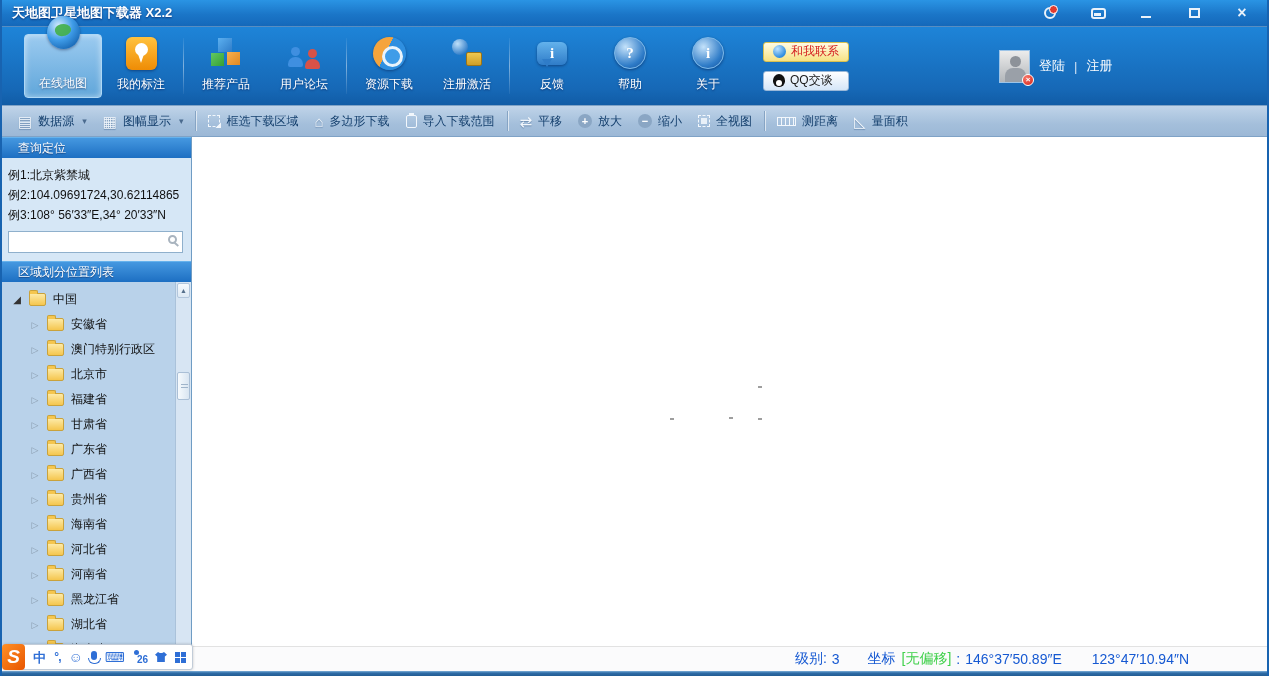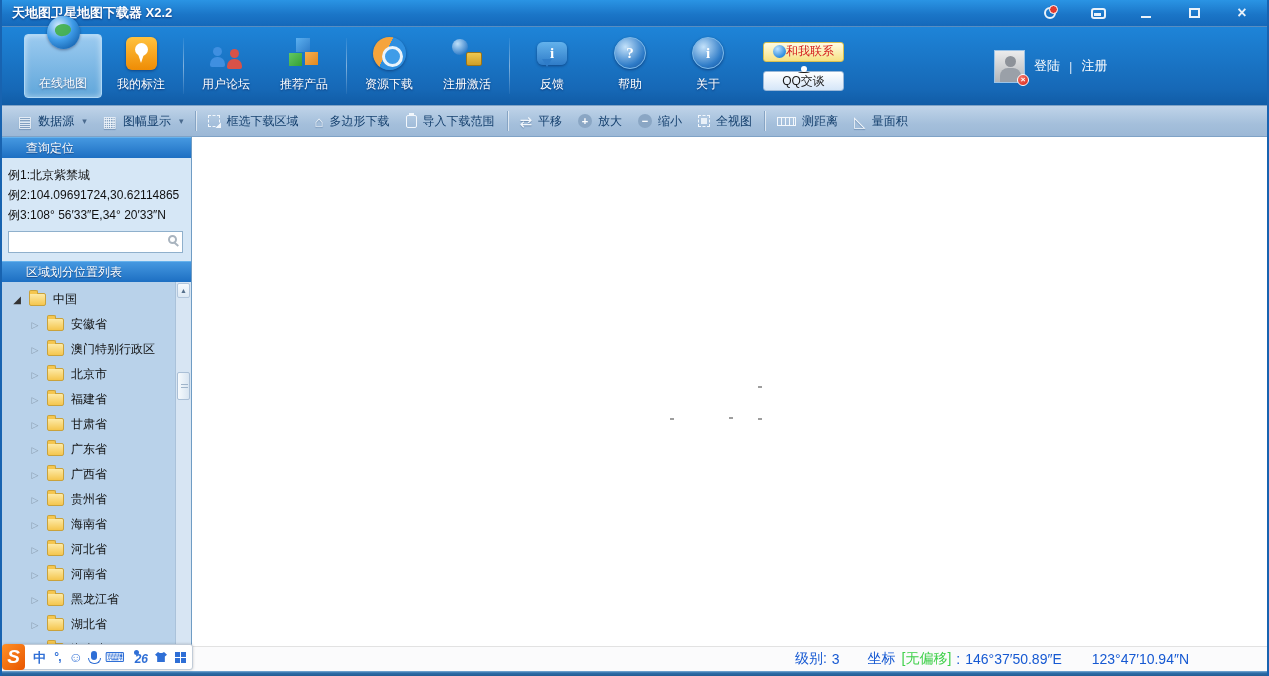--- a/index.html
+++ b/index.html
@@ -81,24 +81,24 @@
     background:linear-gradient(#63b2ec,#2f7cc8); box-shadow:0 1px 3px rgba(0,0,40,.4); }
   .ic-bubble::after { content:""; position:absolute; left:5px; bottom:-7px; width:0; height:0;
     border:5px solid transparent; border-top:8px solid #2f7cc8; }
   .ic-round { width:32px; height:32px; border-radius:50%; display:flex; align-items:center; justify-content:center;
     background:radial-gradient(circle at 35% 30%,#c4e2fa,#2f7cc8 65%,#11509c);
     border:1px solid #7fb8e6; box-shadow:0 1px 3px rgba(0,0,40,.4); }
   .ic-inner-glyph { color:#fff; font-weight:bold; font-size:15px; font-family:"Liberation Serif","DejaVu Serif",serif; }
   .bubble-glyph { position:absolute; left:0; right:0; top:3px; text-align:center; }
 
   .contact-col { display:flex; flex-direction:column; gap:9px; margin-left:16px; }
-  .btn-contact { height:20px; padding:0 9px; display:flex; align-items:center; 
+  .btn-contact { height:20px; padding:0 9px; display:flex; align-items:center; gap:5px;
     font-size:12px; border-radius:3px; white-space:nowrap; }
   .contact-me { background:linear-gradient(#fffce4,#f6e283); border:1px solid #d8c050; color:#d42020; }
-  .qq-chat { background:linear-gradient(#ffffff,#d5e6f8); border:1px solid #9ab8d8; color:#1a1a1a;flex-direction:column; }
+  .qq-chat { background:linear-gradient(#ffffff,#d5e6f8); border:1px solid #9ab8d8; color:#1a1a1a; }
   .drop-ic { width:13px; height:13px; border-radius:50%;
     background:radial-gradient(circle at 35% 30%,#bfe4ff,#2d8ce0 70%); }
   .qq-ic { width:12px; height:13px; border-radius:50% 50% 45% 45%; background:#111; position:relative; }
   .qq-ic::after { content:""; position:absolute; left:3px; bottom:1px; width:6px; height:6px;
     border-radius:50%; background:#fff; }
 
   .account { display:flex; align-items:center; gap:9px; margin-left:150px; color:#fff; font-size:13px; white-space:nowrap; }
   .avatar { width:31px; height:33px; border:1px solid #9cc4e8; position:relative;
     background:linear-gradient(#ececec,#b2b6ba); }
   .avatar::before { content:""; position:absolute; left:10px; top:5px; width:11px; height:11px;
@@ -130,21 +130,21 @@
   .ri-full { width:12px; height:12px; border:1px dashed #f2f7fc; position:relative; }
   .ri-full::after { content:""; position:absolute; left:2px; top:2px; width:6px; height:6px; background:#e8f0f8; }
   .ri-ruler { width:19px; height:9px; border:1px solid #f2f7fc;
     background:repeating-linear-gradient(90deg,transparent 0 3px,#f2f7fc 3px 4px); }
 
   
   .app-body { flex:1; display:flex; min-height:0; }
   .sidebar { width:190px; flex:0 0 190px; display:flex; flex-direction:column; background:#d6e7f6;
     border-right:1px solid #6f9cc4; }
   .panel-header { height:21px; flex:0 0 21px; background:linear-gradient(#4598e0,#1d6fc2);
-    color:#fff; font-size:12px; line-height:21px; padding-left:24px;
+    color:#fff; font-size:12px; line-height:21px; padding-left:16px;
     border-top:1px solid #66b2ec; text-shadow:0 1px 1px rgba(0,0,40,.45); }
   .examples { padding:7px 0 2px 6px; font-size:12px; color:#101010; line-height:20px; white-space:nowrap; }
   .search-row { padding:4px 8px 8px 6px; position:relative; }
   .search-input { width:100%; height:22px; border:1px solid #8fb0cc; padding:0 24px 0 6px; font-size:12px;
     font-family:inherit; background:#fff; }
   .mag { position:absolute; right:14px; top:8px; width:9px; height:9px; border:2px solid #a9b4bf;
     border-radius:50%; }
   .mag::after { content:""; position:absolute; right:-4px; bottom:-3px; width:6px; height:2px;
     background:#a9b4bf; transform:rotate(40deg); }
 
@@ -186,21 +186,21 @@
     display:flex; align-items:center; gap:8px; padding-right:6px; }
   .sogou-logo { width:26px; height:26px; margin:-1px 0 -1px -2px; border-radius:4px;
     background:linear-gradient(135deg,#ff9025,#e85500); color:#fff; font-weight:bold; font-size:19px;
     font-style:italic; display:flex; align-items:center; justify-content:center; }
   .ime-ic { color:#2f6fd6; font-size:14px; line-height:1; display:flex; align-items:center; }
   .ime-lang { font-weight:bold; font-size:13px; }
   .ime-punct { font-size:12px; font-weight:bold; letter-spacing:-1px; }
   .mic { width:6px; height:9px; background:#2f6fd6; border-radius:3px; position:relative; margin-bottom:3px; }
   .mic::after { content:""; position:absolute; left:-3px; bottom:-4px; width:11px; height:5px;
     border:1.5px solid #2f6fd6; border-top:none; border-radius:0 0 6px 6px; }
-  .p26 { position:relative; width:14px; height:14px; color:#2f6fd6; font-size:12px; font-weight:bold;font-style:italic; }
+  .p26 { position:relative; width:14px; height:14px; color:#2f6fd6; font-size:10px; font-weight:bold; }
   .p26::before { content:""; position:absolute; left:1px; top:0; width:5px; height:5px; border-radius:50%;
     background:#2f6fd6; }
   .p26 .mode-txt { position:absolute; right:-1px; bottom:-1px; }
   .shirt { width:12px; height:10px; background:#2f6fd6;
     clip-path:polygon(25% 0,40% 10%,60% 10%,75% 0,100% 28%,82% 44%,82% 100%,18% 100%,18% 44%,0 28%); }
   .gridic { width:11px; height:11px; background-repeat:no-repeat;
     background-image:linear-gradient(#2f6fd6,#2f6fd6),linear-gradient(#2f6fd6,#2f6fd6),linear-gradient(#2f6fd6,#2f6fd6),linear-gradient(#2f6fd6,#2f6fd6);
     background-position:0 0,6px 0,0 6px,6px 6px; background-size:5px 5px; }
 </style>
 </head>
@@ -236,32 +236,32 @@
     </div>
     <div class="tb-btn">
       <div class="tb-ic">
           <span class="ic-marker"></span>
         </div>
       <div class="tb-label">我的标注</div>
     </div>
     <div class="tb-sep"></div>
     <div class="tb-btn">
       <div class="tb-ic">
+          <span class="ic-cubes"></span>
+        </div>
+      <div class="tb-label">推荐产品</div>
+    </div>
+    <div class="tb-btn">
+      <div class="tb-ic">
           <span class="ic-users">
             <span class="person p-red"></span>
             <span class="person p-blue"></span>
           </span>
         </div>
       <div class="tb-label">用户论坛</div>
-    </div>
-    <div class="tb-btn">
-      <div class="tb-ic">
-          <span class="ic-cubes"></span>
-        </div>
-      <div class="tb-label">推荐产品</div>
     </div>
     <div class="tb-sep"></div>
     <div class="tb-btn">
       <div class="tb-ic">
           <span class="ic-resource"></span>
         </div>
       <div class="tb-label">资源下载</div>
     </div>
     <div class="tb-btn">
       <div class="tb-ic">

